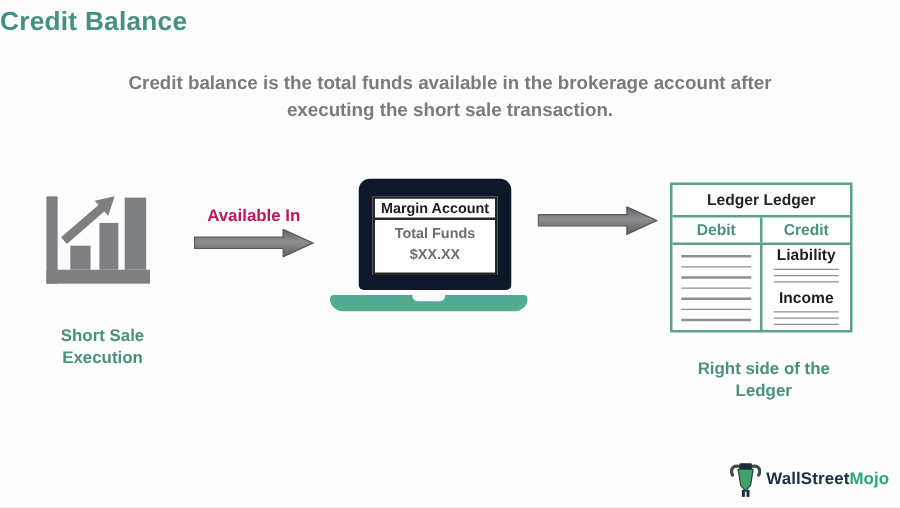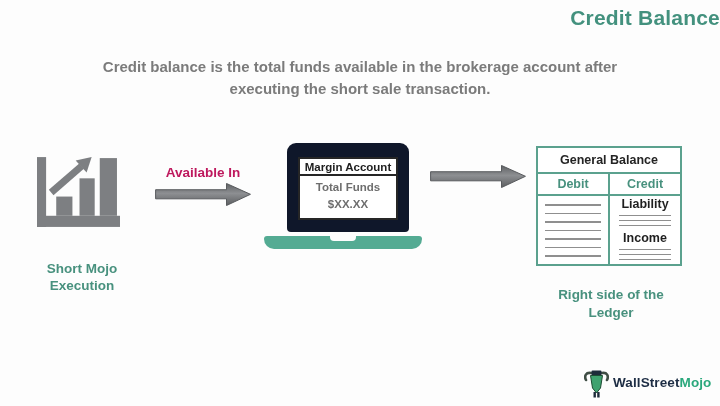--- a/index.html
+++ b/index.html
@@ -2,21 +2,21 @@
 <html><head>
 <meta charset="utf-8">
 <style>
   html,body{margin:0;padding:0;background:#e9e9e9;}
   .canvas{
     position:relative;width:720px;height:406px;background:#fdfdfd;
     font-family:"Liberation Sans",sans-serif;overflow:hidden;margin:0 auto;
   }
   
   .title{
-    position:absolute;top:6px;left:0;width:720px;margin:0;text-align:right;
+    position:absolute;top:6px;left:0;width:720px;margin:0;text-align:left;
     font-size:21px;font-weight:bold;color:#43917e;letter-spacing:.2px;
   }
   .subtitle{
     position:absolute;top:56px;left:60px;width:600px;margin:0;text-align:center;
     font-size:15px;font-weight:bold;color:#7b7b7b;line-height:1.45;
   }
   
   .chart-icon{position:absolute;left:37px;top:155px;width:83px;height:74px;}
   .source-label{
     position:absolute;left:26px;top:261px;width:112px;text-align:center;
@@ -103,21 +103,21 @@
     <svg width="83" height="74" viewBox="0 0 82 73" xmlns="http://www.w3.org/2000/svg">
       <rect x="0" y="2" width="9" height="69" fill="#7d7f82"></rect>
       <rect x="0" y="60" width="82" height="11" fill="#7d7f82"></rect>
       <rect x="19" y="41" width="16" height="19" fill="#7d7f82"></rect>
       <rect x="42" y="23" width="15" height="37" fill="#7d7f82"></rect>
       <rect x="62" y="3" width="17" height="57" fill="#7d7f82"></rect>
       <line x1="14" y1="37" x2="44" y2="11" stroke="#7d7f82" stroke-width="7"></line>
       <polygon points="54,2 49,17.3 38.2,5.5" fill="#7d7f82"></polygon>
     </svg>
   </div>
-  <div class="source-label">Short Mojo Execution</div>
+  <div class="source-label">Short Sale Execution</div>
 
   <div class="arrow-group a1">
     <span class="arrow-label">Available In</span>
     <svg class="arrow-svg" width="97" height="23" viewBox="0 0 100 24" xmlns="http://www.w3.org/2000/svg">
       <defs>
         <linearGradient id="ag1" x1="0" y1="0" x2="0" y2="1">
           <stop offset="0" stop-color="#606264"></stop>
           <stop offset="0.45" stop-color="#8d8f92"></stop>
           <stop offset="1" stop-color="#5c5e60"></stop>
         </linearGradient>
@@ -146,21 +146,21 @@
           <stop offset="0" stop-color="#606264"></stop>
           <stop offset="0.45" stop-color="#8d8f92"></stop>
           <stop offset="1" stop-color="#5c5e60"></stop>
         </linearGradient>
       </defs>
       <polygon points="0,7 74,7 74,0.5 99,11.8 74,23.5 74,16.5 0,16.5" fill="url(#ag2)" stroke="#55575a" stroke-width="1"></polygon>
     </svg>
   </div>
 
   <div class="ledger">
-    <div class="ledger-title">General Balance</div>
+    <div class="ledger-title">Ledger Ledger</div>
     <div class="ledger-cols">
       <div class="lcol debit">Debit</div>
       <div class="lcol">Credit</div>
     </div>
     <div class="ledger-body">
       <div class="debit-cell">
         <div class="rule" style="margin-top:0"></div>
         <div class="rule"></div>
         <div class="rule"></div>
         <div class="rule"></div>

